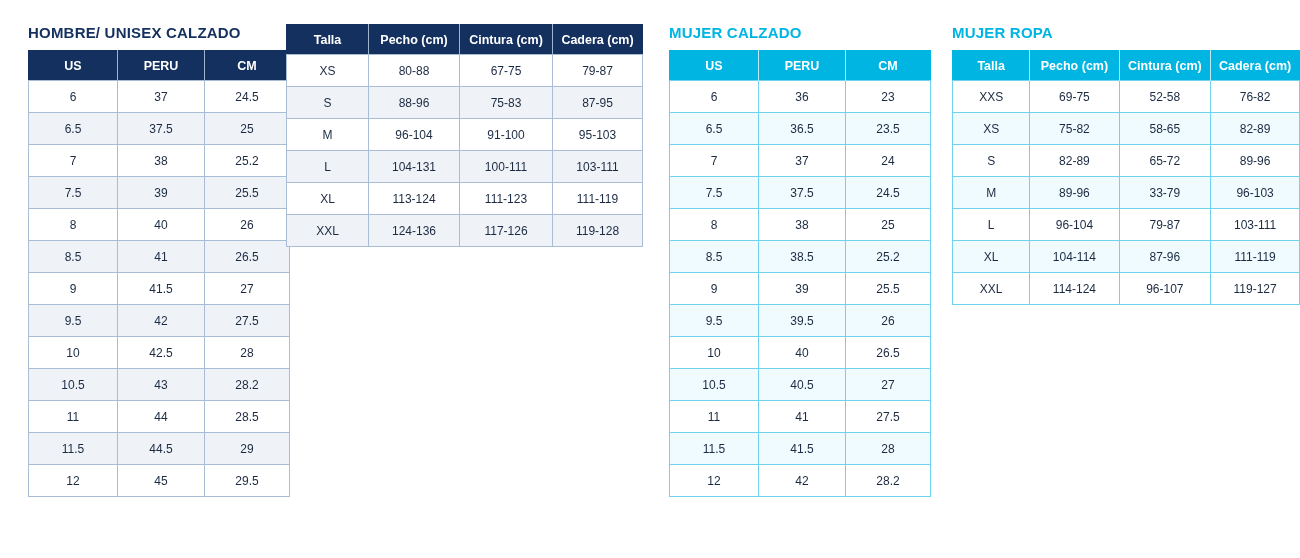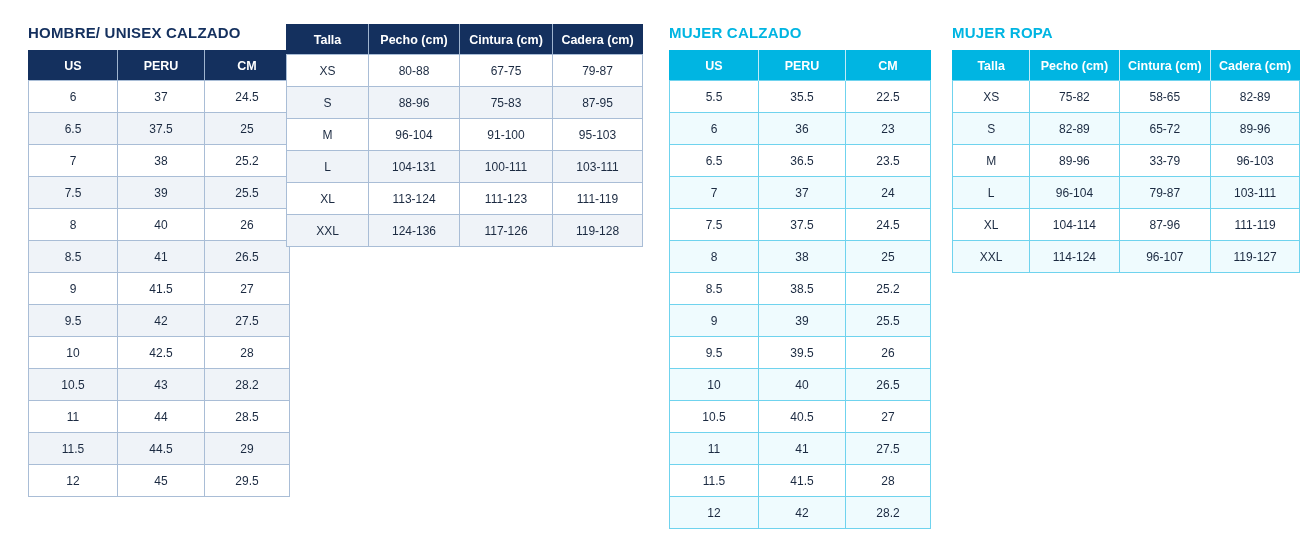--- a/index.html
+++ b/index.html
@@ -234,25 +234,20 @@
     <table class="size-table">
       <thead>
         <tr>
           <th style="width:84px">US</th>
           <th style="width:82px">PERU</th>
           <th style="width:80px">CM</th>
         </tr>
       </thead>
       <tbody>
         <tr>
-            <td>5.5</td>
-            <td>35.5</td>
-            <td>22.5</td>
-          </tr>
-        <tr>
             <td>6</td>
             <td>36</td>
             <td>23</td>
           </tr>
         <tr>
             <td>6.5</td>
             <td>36.5</td>
             <td>23.5</td>
           </tr>
         <tr>
@@ -320,20 +315,26 @@
       <thead>
         <tr>
           <th style="width:77px">Talla</th>
           <th style="width:86px">Pecho (cm)</th>
           <th style="width:88px">Cintura (cm)</th>
           <th style="width:85px">Cadera (cm)</th>
         </tr>
       </thead>
       <tbody>
         <tr>
+            <td>XXS</td>
+            <td>69-75</td>
+            <td>52-58</td>
+            <td>76-82</td>
+          </tr>
+        <tr>
             <td>XS</td>
             <td>75-82</td>
             <td>58-65</td>
             <td>82-89</td>
           </tr>
         <tr>
             <td>S</td>
             <td>82-89</td>
             <td>65-72</td>
             <td>89-96</td>

